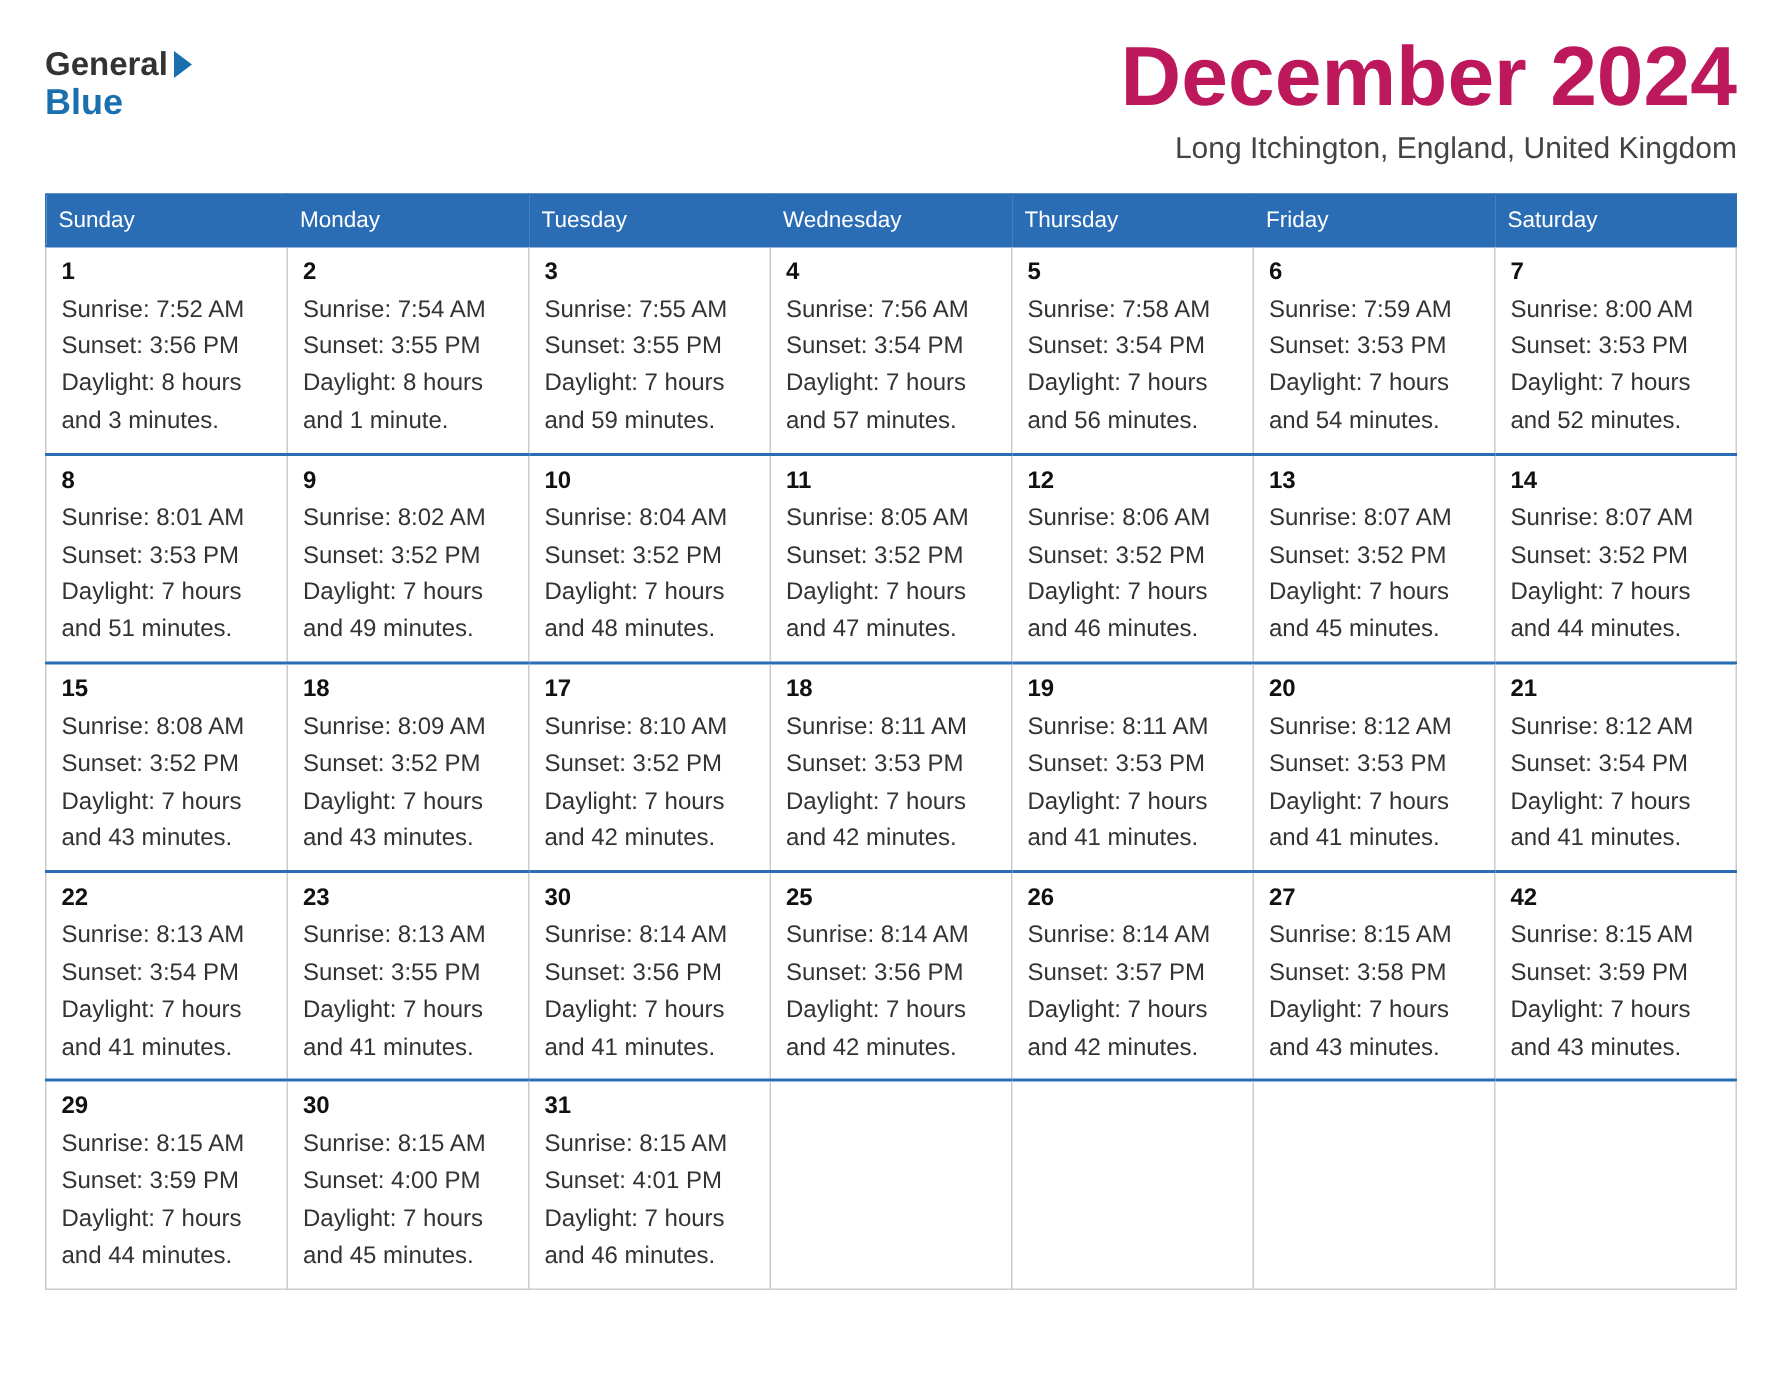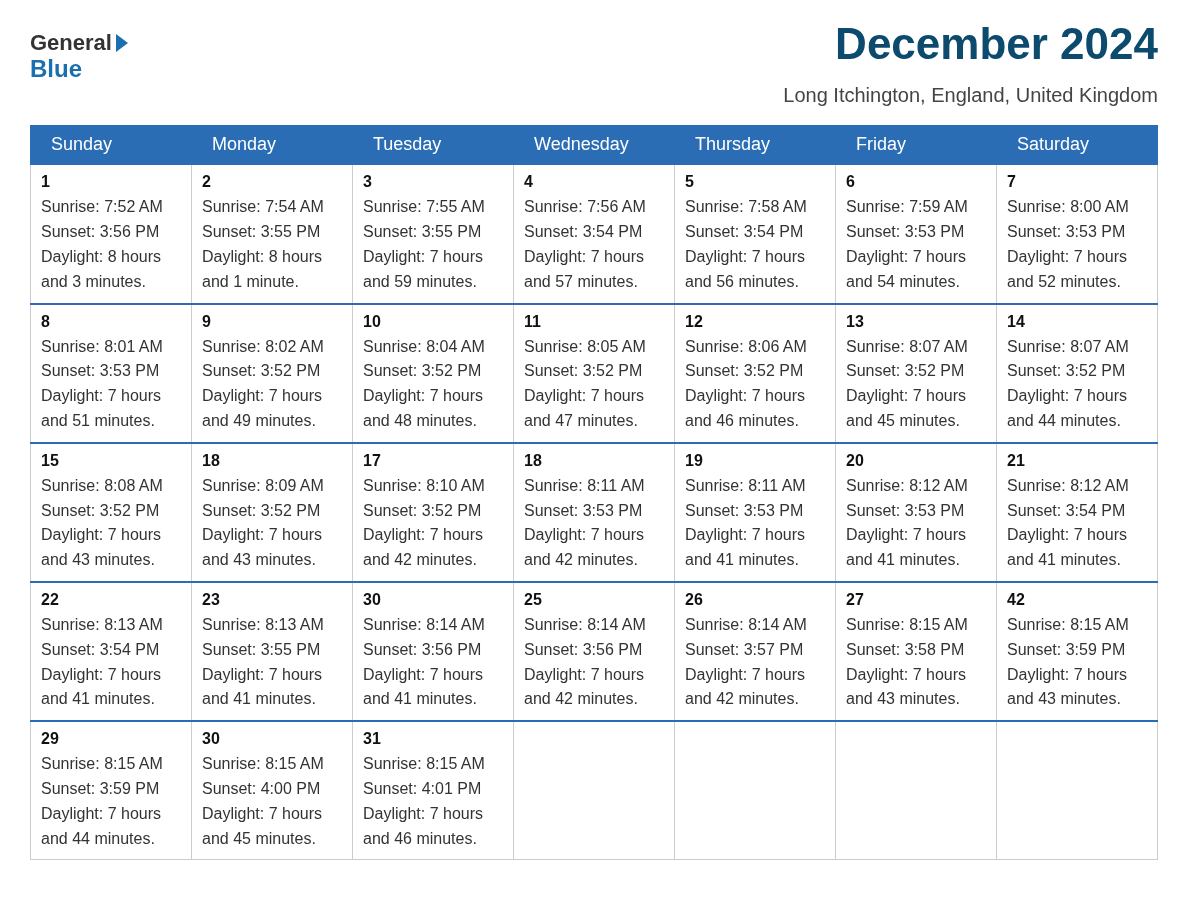--- a/index.html
+++ b/index.html
@@ -32,41 +32,41 @@
       font-size: 24px;
       font-weight: bold;
       color: #1a6faf;
       line-height: 1.1;
       margin-top: 2px;
     }
     .title-section {
       text-align: right;
     }
     .month-year {
-      font-size: 44px;
-      font-weight: bold;
-      color: #0c4a6e;
+      font-size: 56px;
+      font-weight: bold;
+      color: #be185d;
       line-height: 1.1;
     }
     .location {
       font-size: 20px;
       color: #444;
-      margin-top: 16px;
+      margin-top: 6px;
     }
     table {
       width: 100%;
       border-collapse: collapse;
       table-layout: fixed;
     }
     thead tr th {
       background-color: #2a6db5;
       color: #fff;
-      font-size: 18px;
+      font-size: 15px;
       font-weight: normal;
-      padding: 8px 20px;
+      padding: 8px 8px;
       text-align: left;
       border: 1px solid #2a6db5;
     }
     tbody tr td {
       vertical-align: top;
       padding: 8px 10px;
       font-size: 13px;
       color: #222;
       border: 1px solid #ccc;
       border-top: 2px solid #2a6db5;

